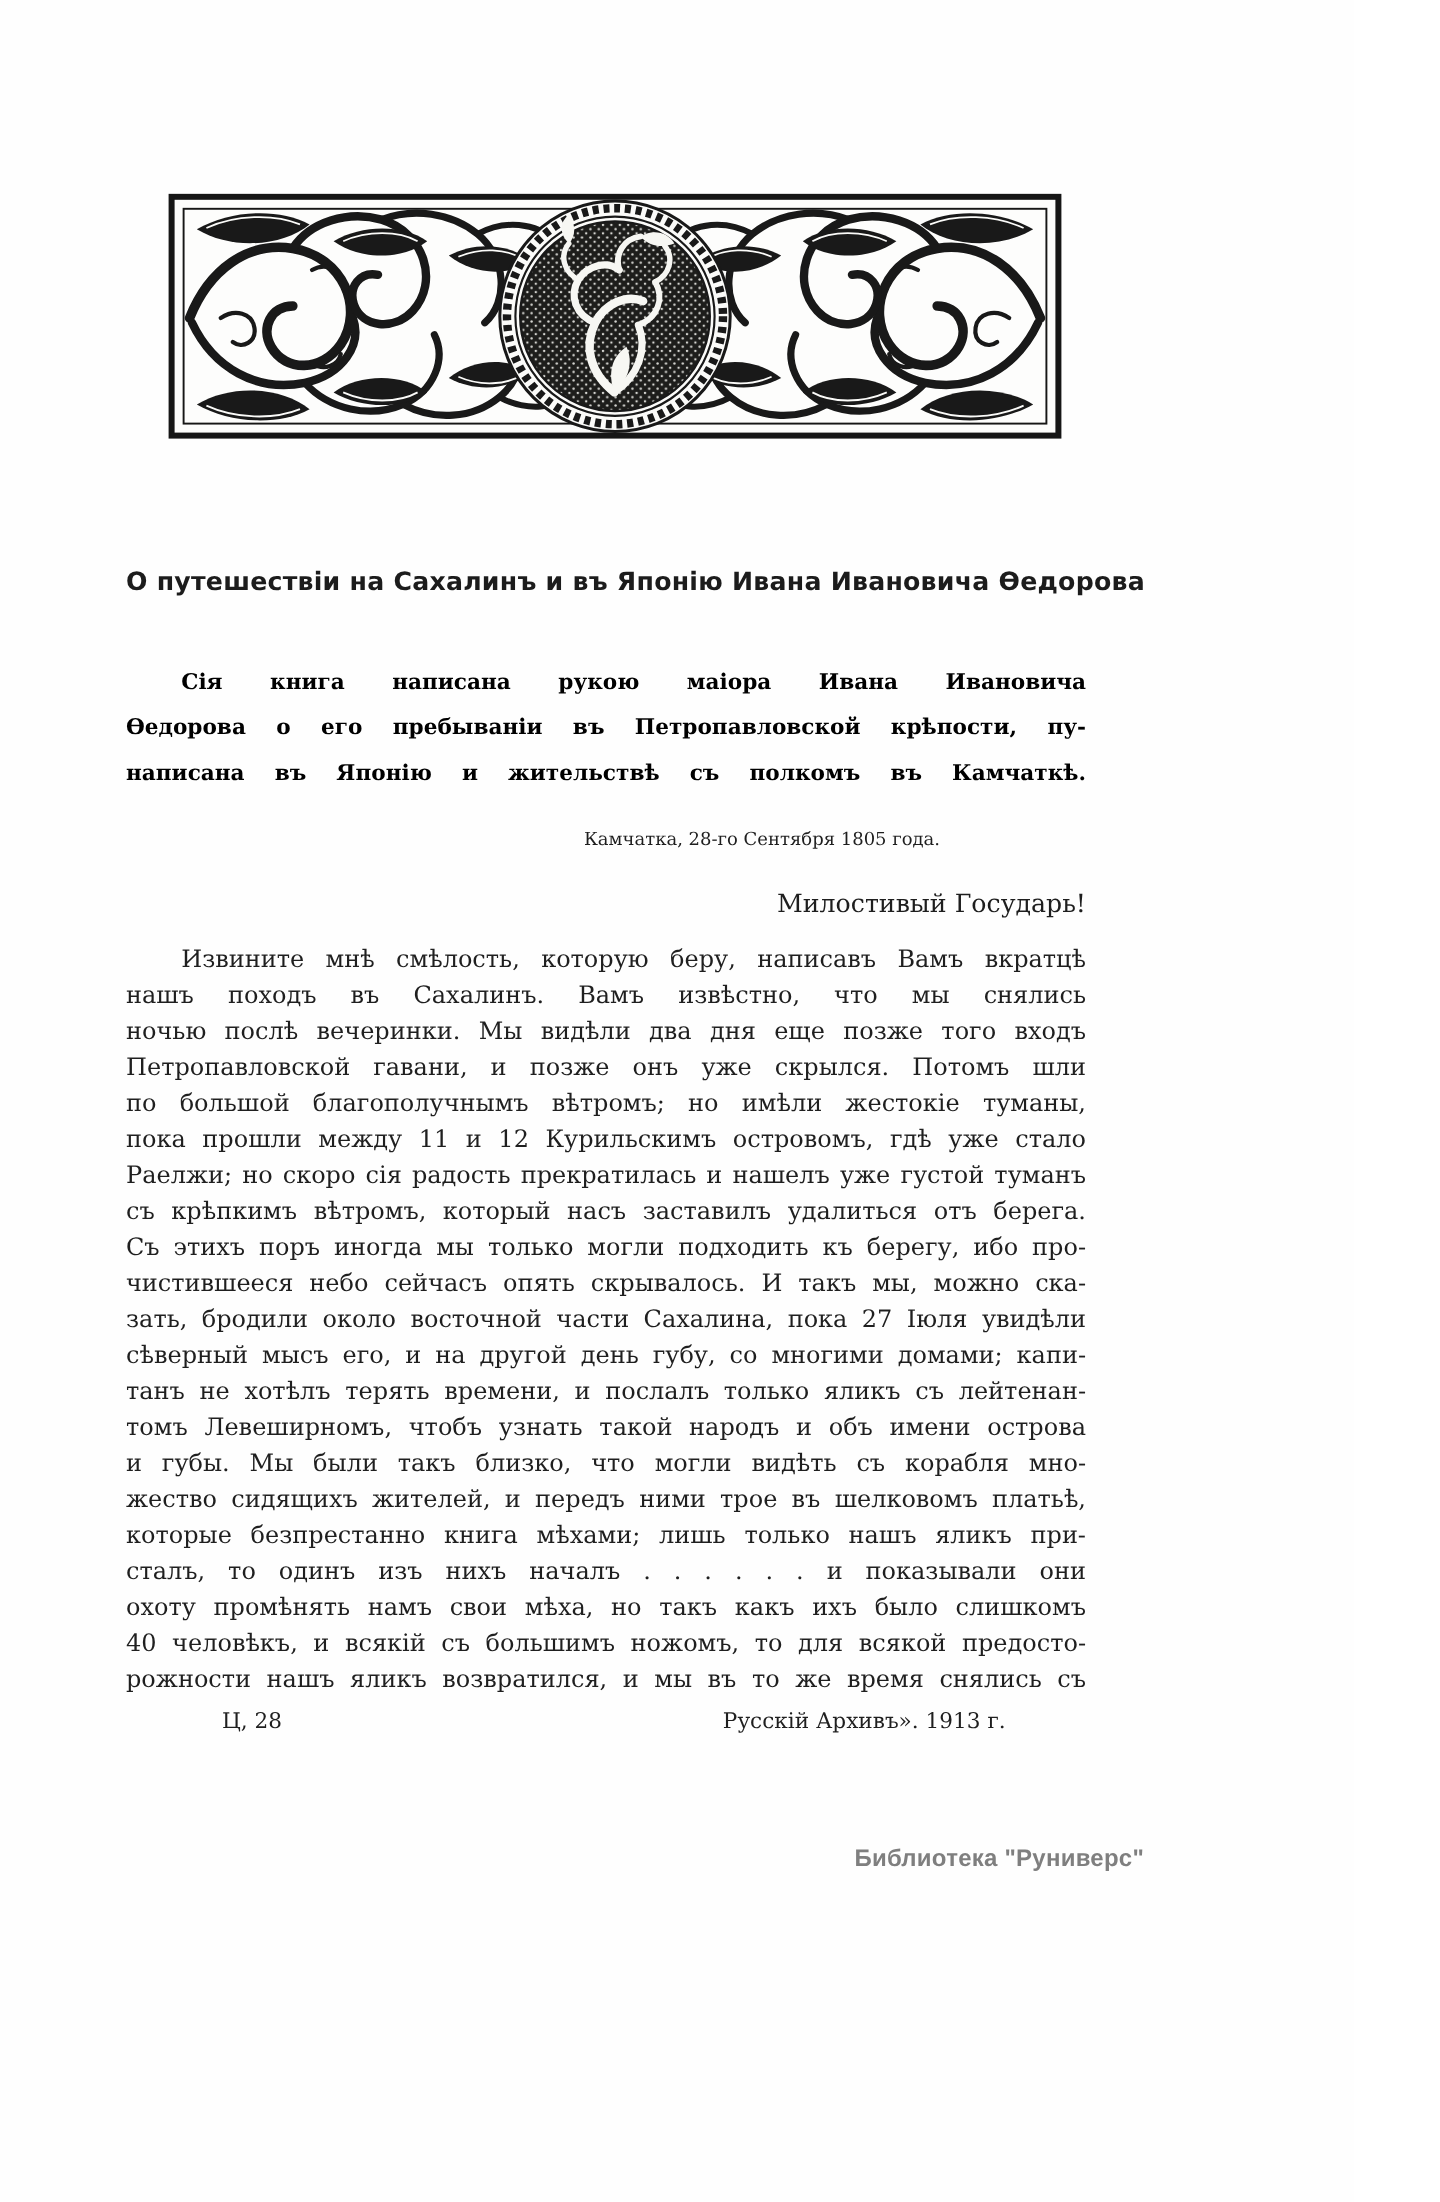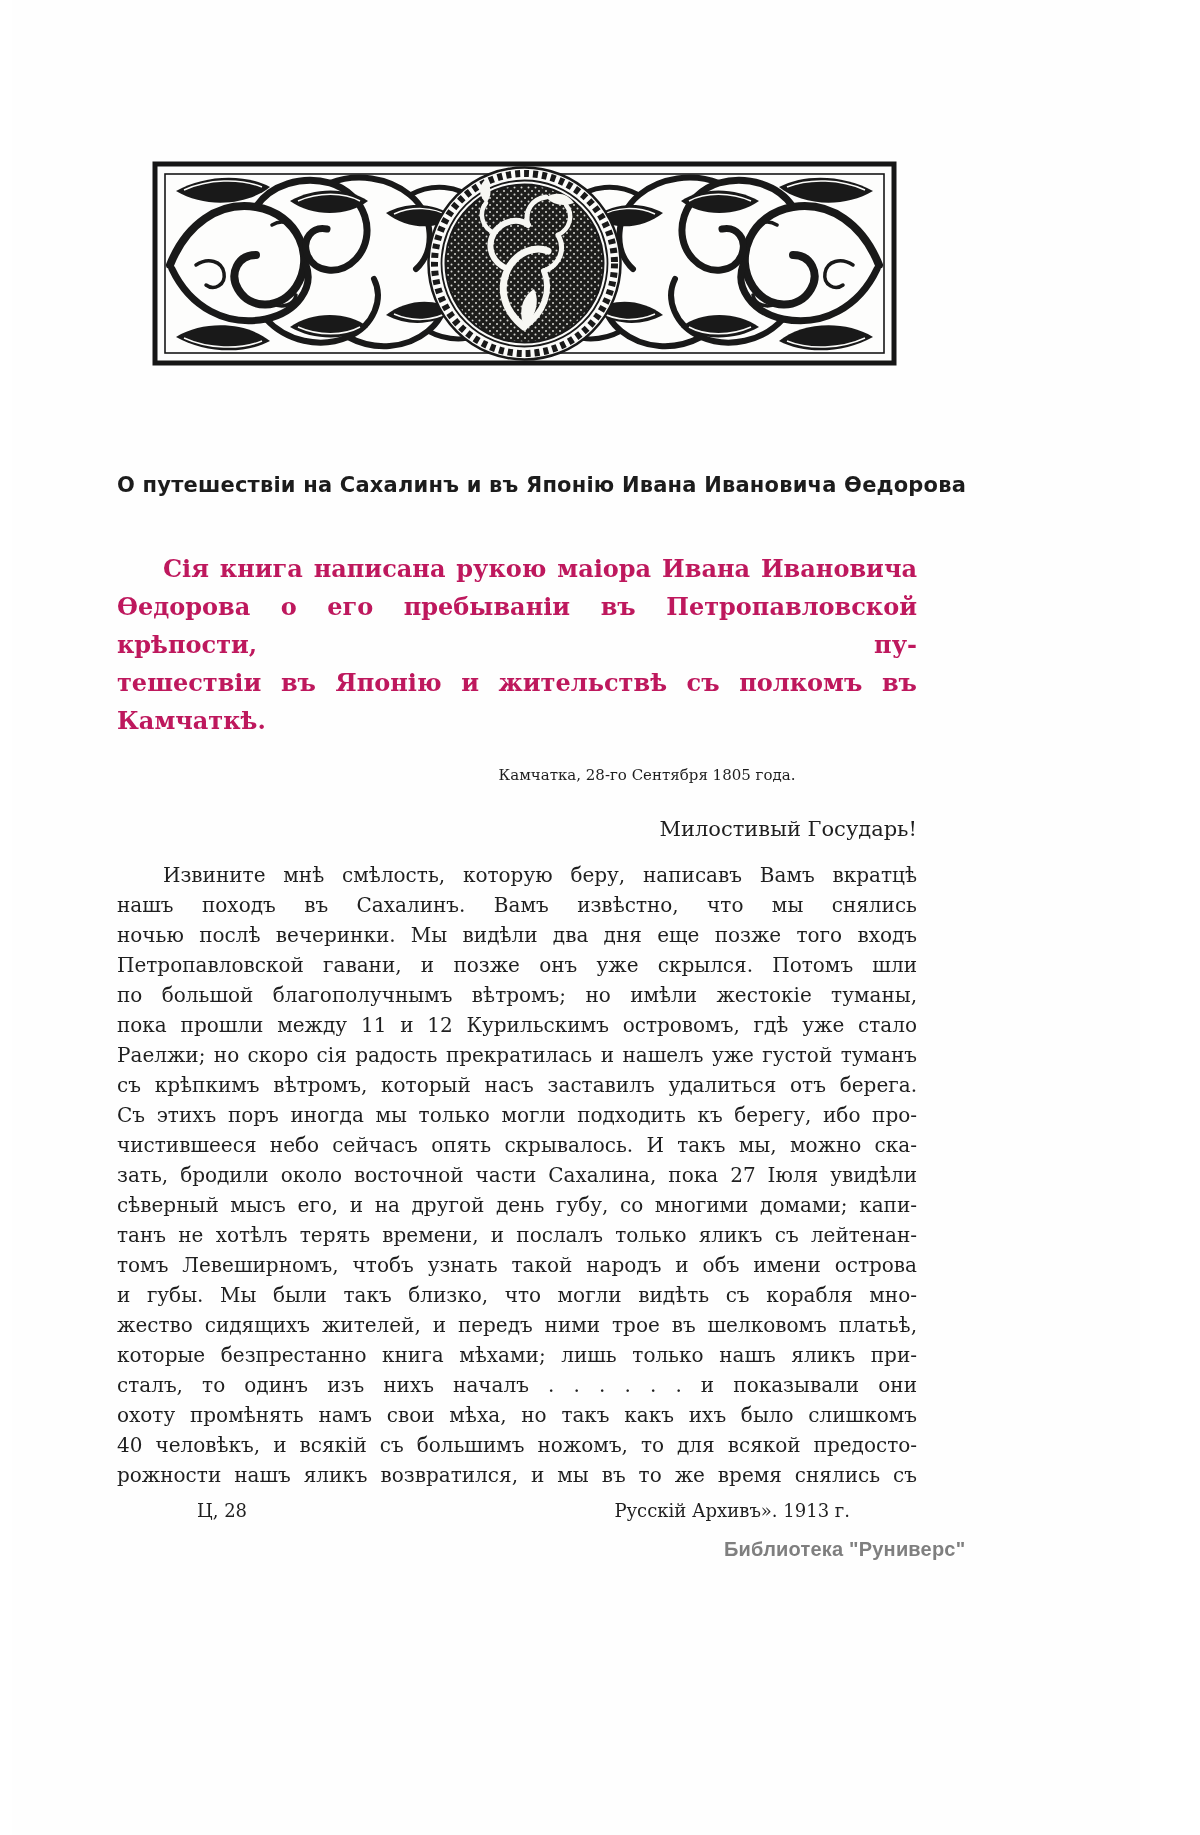--- a/index.html
+++ b/index.html
@@ -4,40 +4,39 @@
 <style>
   * { box-sizing: border-box; margin: 0; padding: 0; }
   html, body { background: #ffffff; }
   body { font-family: "DejaVu Serif", serif; color: #1e1e1e; }
   .page {
     position: relative;
     width: 1128px;
     height: 1835px;
     background: #fefefe;
     overflow: hidden;
-    margin-left: 12px;
   }
   .ornament { position: absolute; left: 140px; top: 161px; display: block; }
   .column { position: absolute; left: 105px; top: 468px; width: 800px; }
   .title {
     font-family: "DejaVu Sans", sans-serif;
     font-weight: bold;
     font-size: 21px;
     line-height: 34px;
     text-align: center;
     letter-spacing: 0.2px;
     color: #1c1c1c;
     white-space: nowrap;
   }
   .intro {
     margin-top: 48px;
     font-weight: bold;
-    font-size: 24px;
+    font-size: 18px;
     line-height: 38px;
-    color: #be185d;
+    color: #000000;
   }
   .jline { text-align: justify; text-align-last: justify; }
   .first-indent { text-indent: 46px; }
   .dateline {
     margin-top: 20px;
     font-size: 15px;
     line-height: 30px;
     text-align: center;
     padding-left: 260px;
     color: #1e1e1e;
@@ -161,21 +160,21 @@
     </g>
   </svg>
 
   <div class="column">
 
     <h1 class="title">О путешествіи на Сахалинъ и въ Японію Ивана Ивановича Ѳедорова</h1>
 
     <div class="intro">
       <div class="jline first-indent">Сія книга написана рукою маіора Ивана Ивановича</div>
       <div class="jline">Ѳедорова о его пребываніи въ Петропавловской крѣпости, пу-</div>
-      <div class="jline">тешествіи въ Японію и жительствѣ съ полкомъ въ Камчаткѣ.</div>
+      <div class="jline">написана въ Японію и жительствѣ съ полкомъ въ Камчаткѣ.</div>
     </div>
 
     <div class="dateline">Камчатка, 28-го Сентября 1805 года.</div>
 
     <div class="salutation">Милостивый Государь!</div>
 
     <div class="body-text">
       <div class="jline first-indent">Извините мнѣ смѣлость, которую беру, написавъ Вамъ вкратцѣ</div>
       <div class="jline">нашъ походъ въ Сахалинъ. Вамъ извѣстно, что мы снялись</div>
       <div class="jline">ночью послѣ вечеринки. Мы видѣли два дня еще позже того входъ</div>

